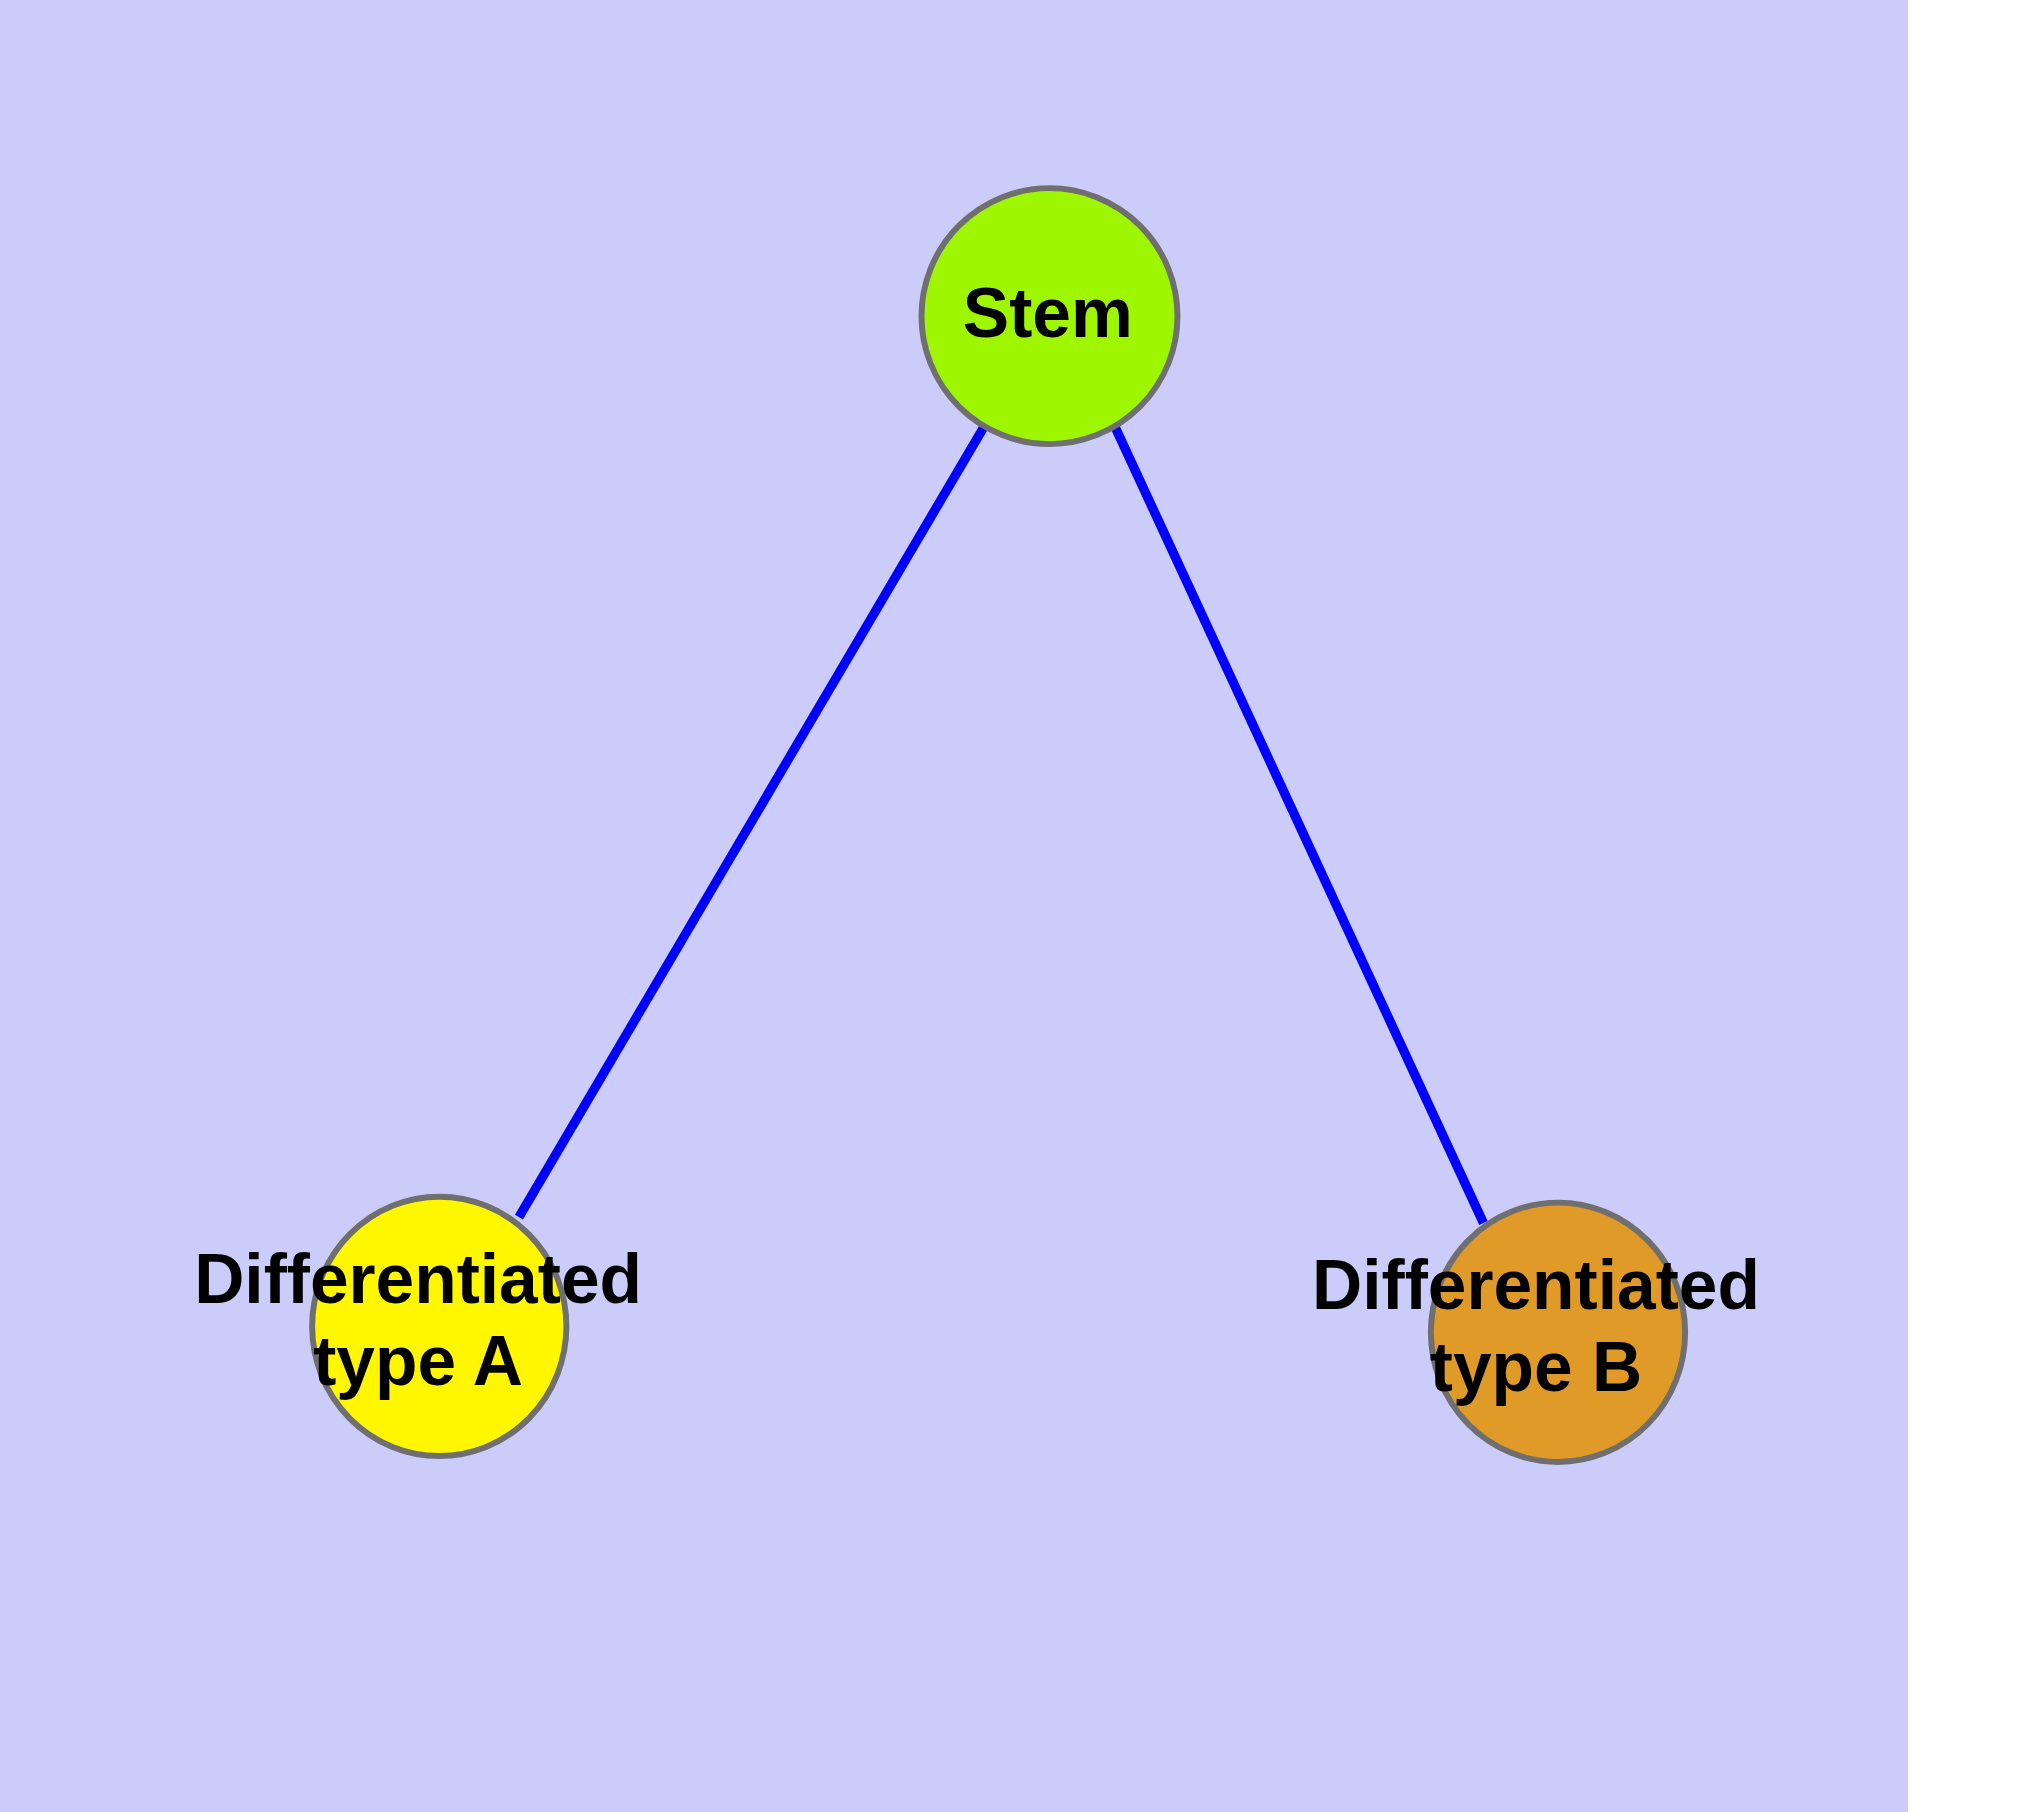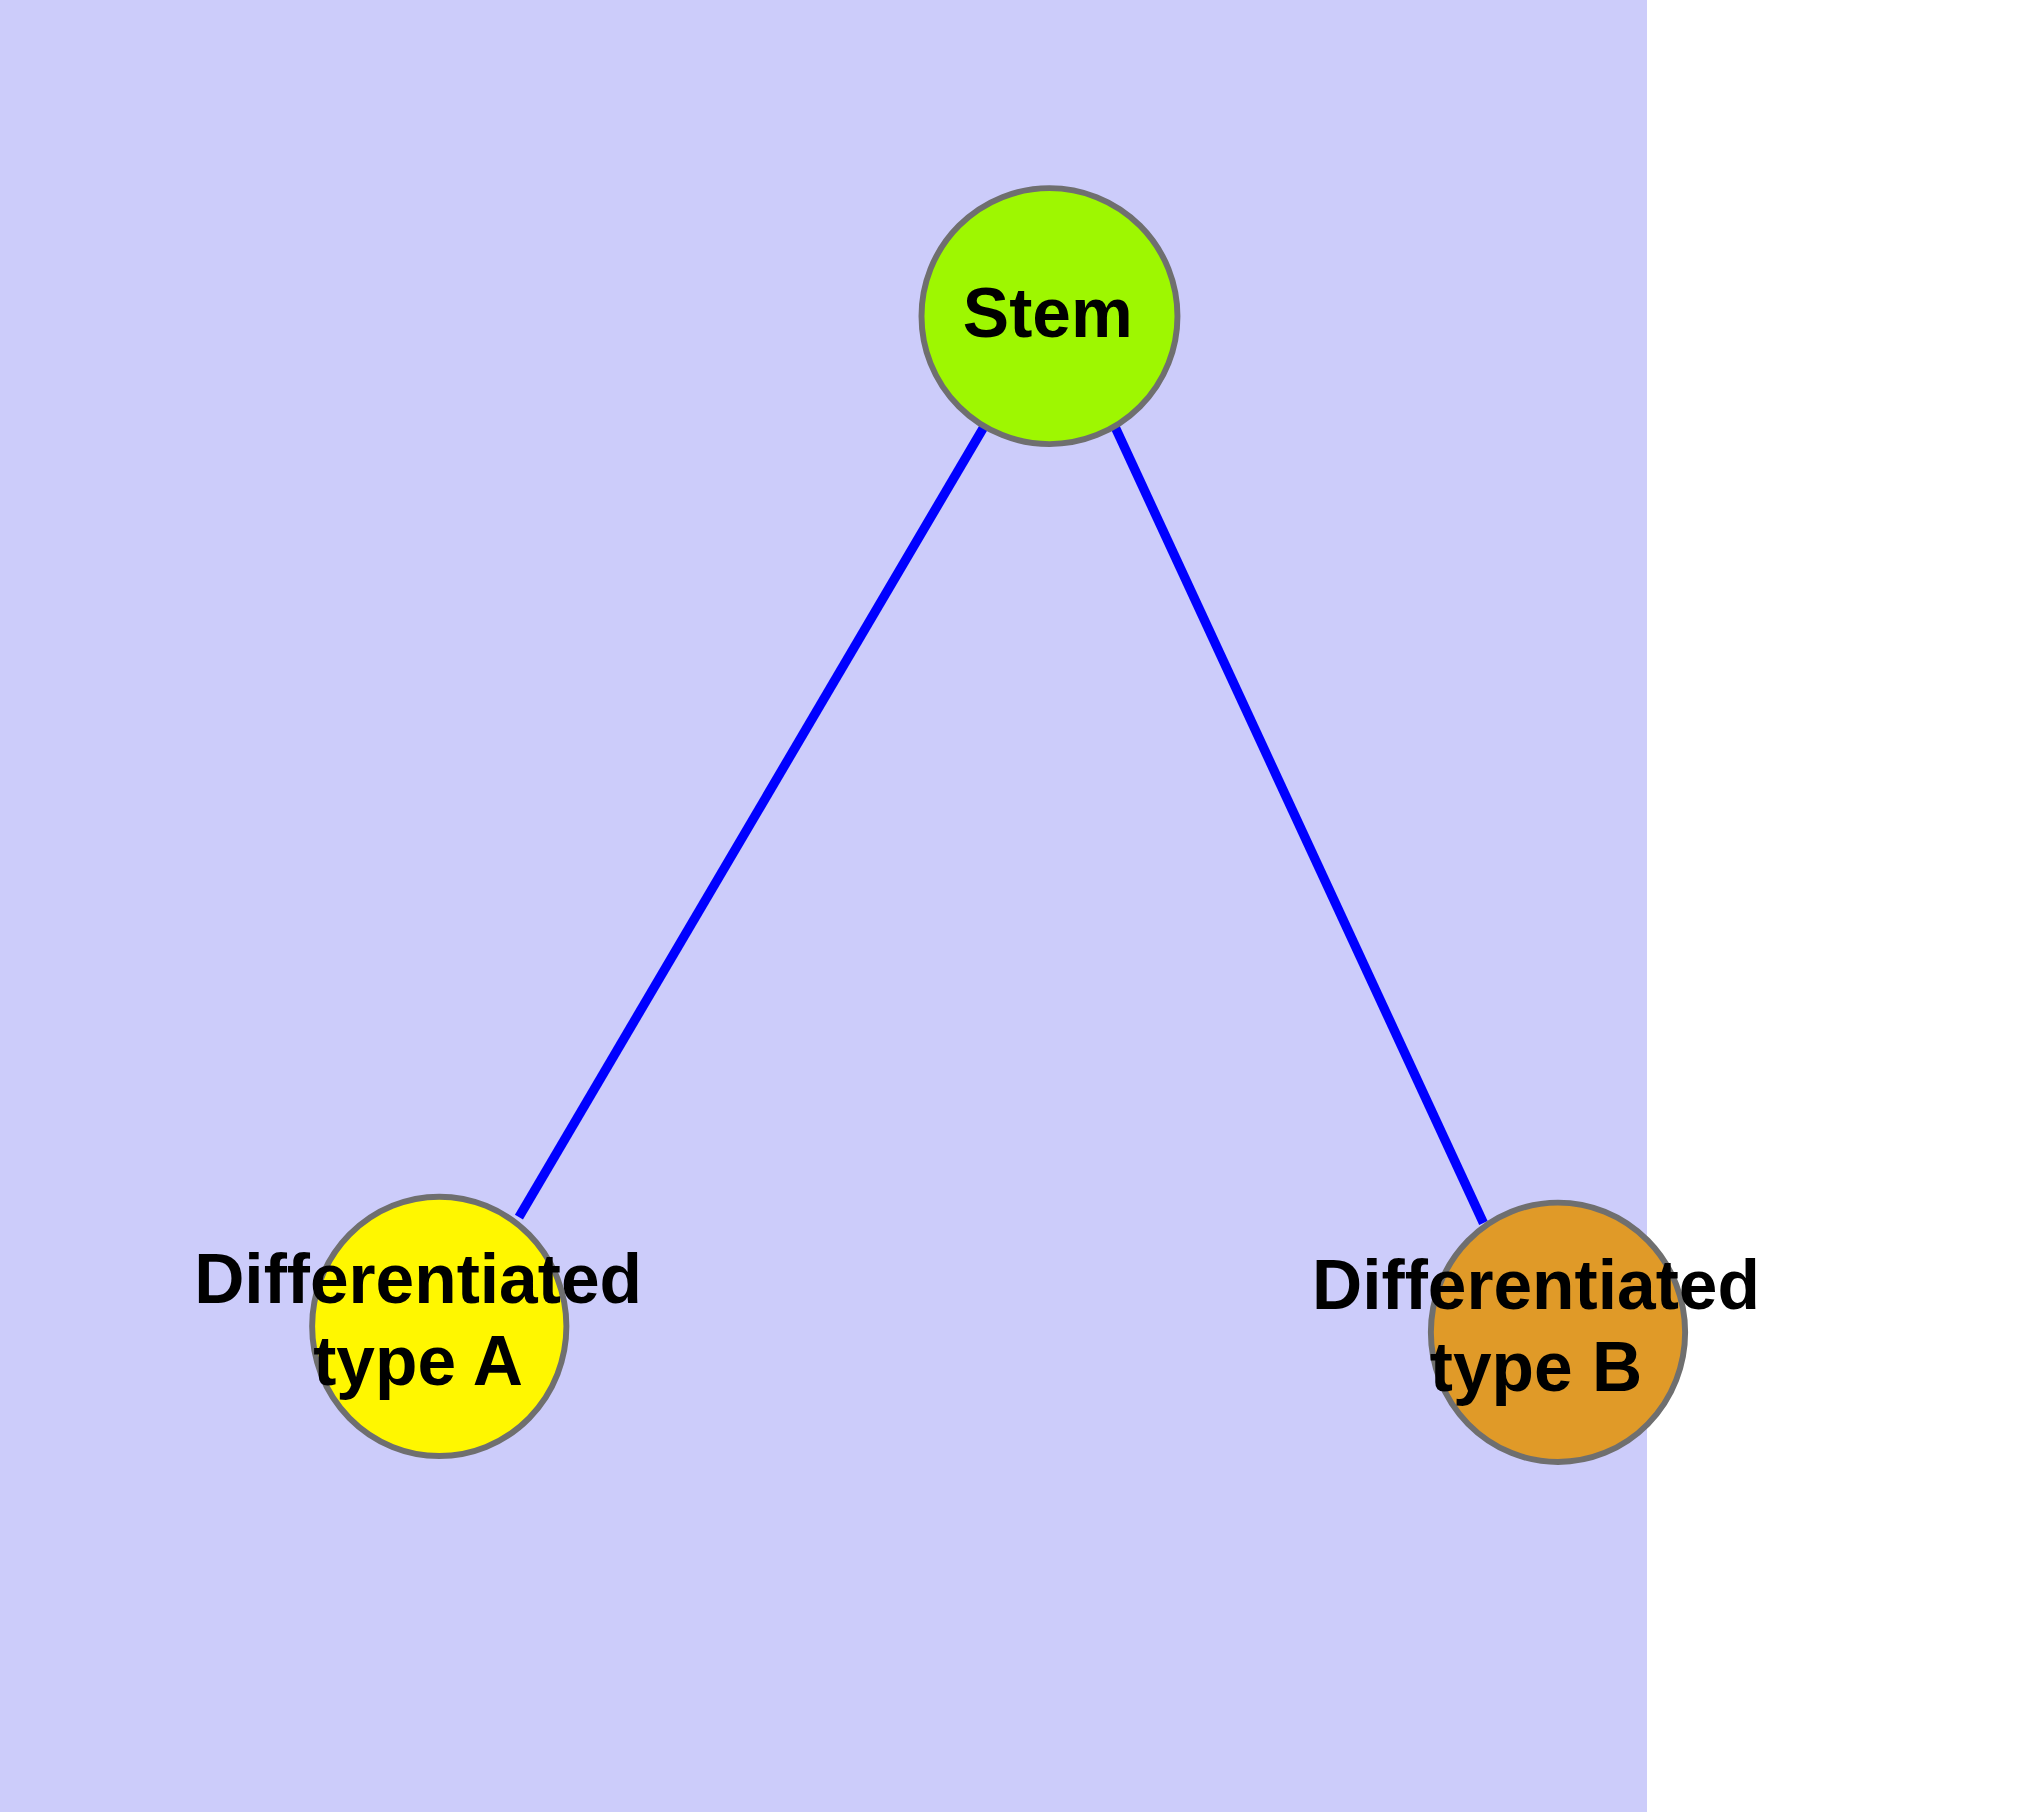--- a/index.html
+++ b/index.html
@@ -8,21 +8,21 @@
     padding: 0;
   }
   body {
     width: 2021px;
     height: 1812px;
     overflow: hidden;
     font-family: "Liberation Sans", sans-serif;
   }
   #canvas {
     position: relative;
-    width: 1647px;
+    width: 1908px;
     height: 1812px;
     background: #ccccfa;
   }
   #graph-svg {
     position: absolute;
     left: 0;
     top: 0;
     width: 2021px;
     height: 1812px;
     display: block;

